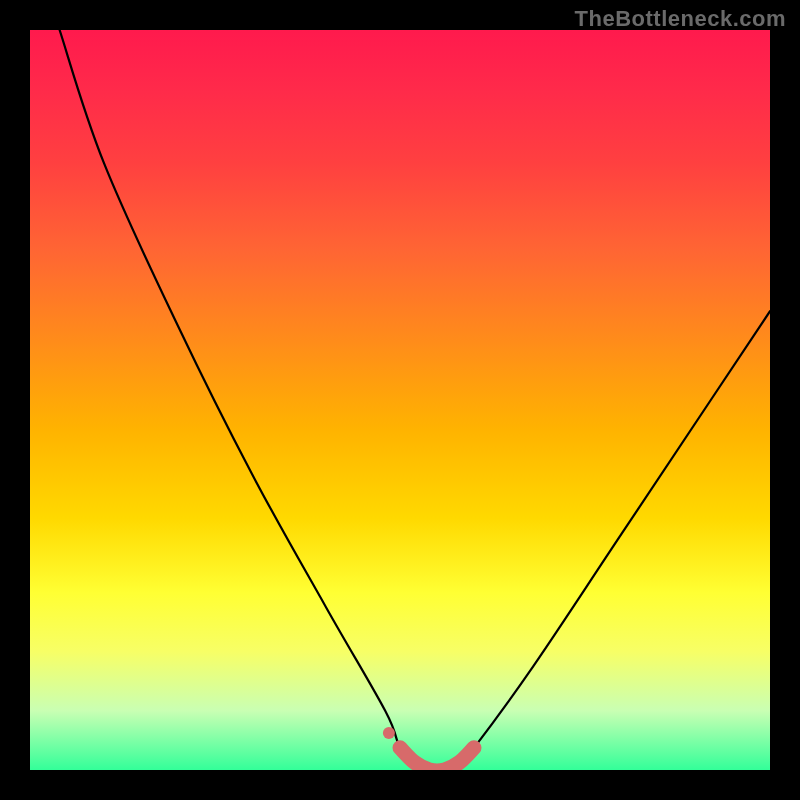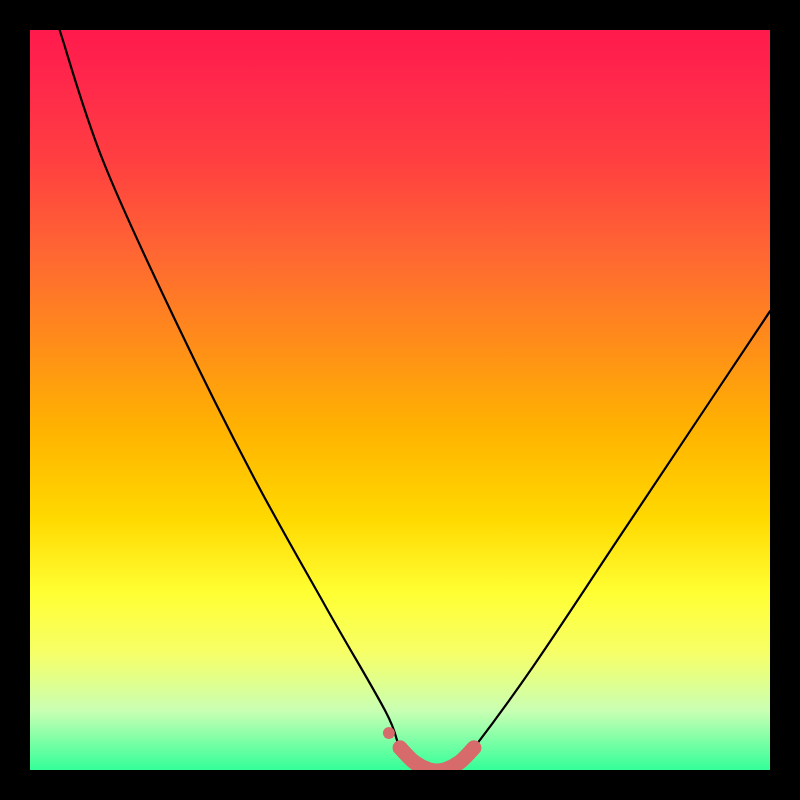--- a/index.html
+++ b/index.html
@@ -42,20 +42,21 @@
   svg.curves {
     position: absolute;
     left: 0; top: 0;
     width: 740px; height: 740px;
   }
 </style>
 </head>
 <body>
 
 <div class="frame">
+  <div class="watermark">TheBottleneck.com</div>
   <div class="plot-area">
     <svg class="curves" viewBox="0 0 740 740" preserveAspectRatio="none">
       <g>
           <path d="M 29.6 0 C 37.592 23.976000000000006, 52.688 79.92000000000004, 74 133.20000000000005 C 95.312 186.48000000000005, 121.36 240.056, 148 296 C 174.64 351.94399999999996, 195.36 393.384, 222 444 C 248.64 494.616, 272.024 534.576, 296 577.2 C 319.976 619.8240000000001, 341.88 655.492, 355.2 680.8 C 368.52 706.108, 364.67199999999997 708.4759999999999, 370 717.8 C 375.32800000000003 727.124, 379.472 728.604, 384.8 732.6 C 390.12800000000004 736.596, 394.272 738.668, 399.6 740 C 404.92800000000005 741.332, 409.07200000000006 741.332, 414.40000000000003 740 C 419.728 738.668, 423.872 736.596, 429.2 732.6 C 434.52799999999996 728.604, 430.68 735.116, 444 717.8 C 457.32 700.4839999999999, 476.56000000000006 675.028, 503.20000000000005 636.4 C 529.84 597.7719999999999, 560.032 551.1519999999999, 592 503.2 C 623.968 455.248, 654.1600000000001 409.96, 680.8000000000001 370 C 707.44 330.04, 729.344 297.18399999999997, 740 281.2" fill="none" stroke="#000000" stroke-width="2.2" stroke-linecap="round"></path>
           <path d="M 370 717.8 C 372.664 720.4639999999999, 379.472 728.604, 384.8 732.6 C 390.12800000000004 736.596, 394.272 738.668, 399.6 740 C 404.92800000000005 741.332, 409.07200000000006 741.332, 414.40000000000003 740 C 419.728 738.668, 423.872 736.596, 429.2 732.6 C 434.52799999999996 728.604, 441.336 720.4639999999999, 444 717.8" fill="none" stroke="#d76a6a" stroke-width="15" stroke-linecap="round"></path>
           <circle cx="358.9" cy="703" r="6" fill="#d76a6a"></circle>
         </g>
     </svg>
   </div>
 </div>

